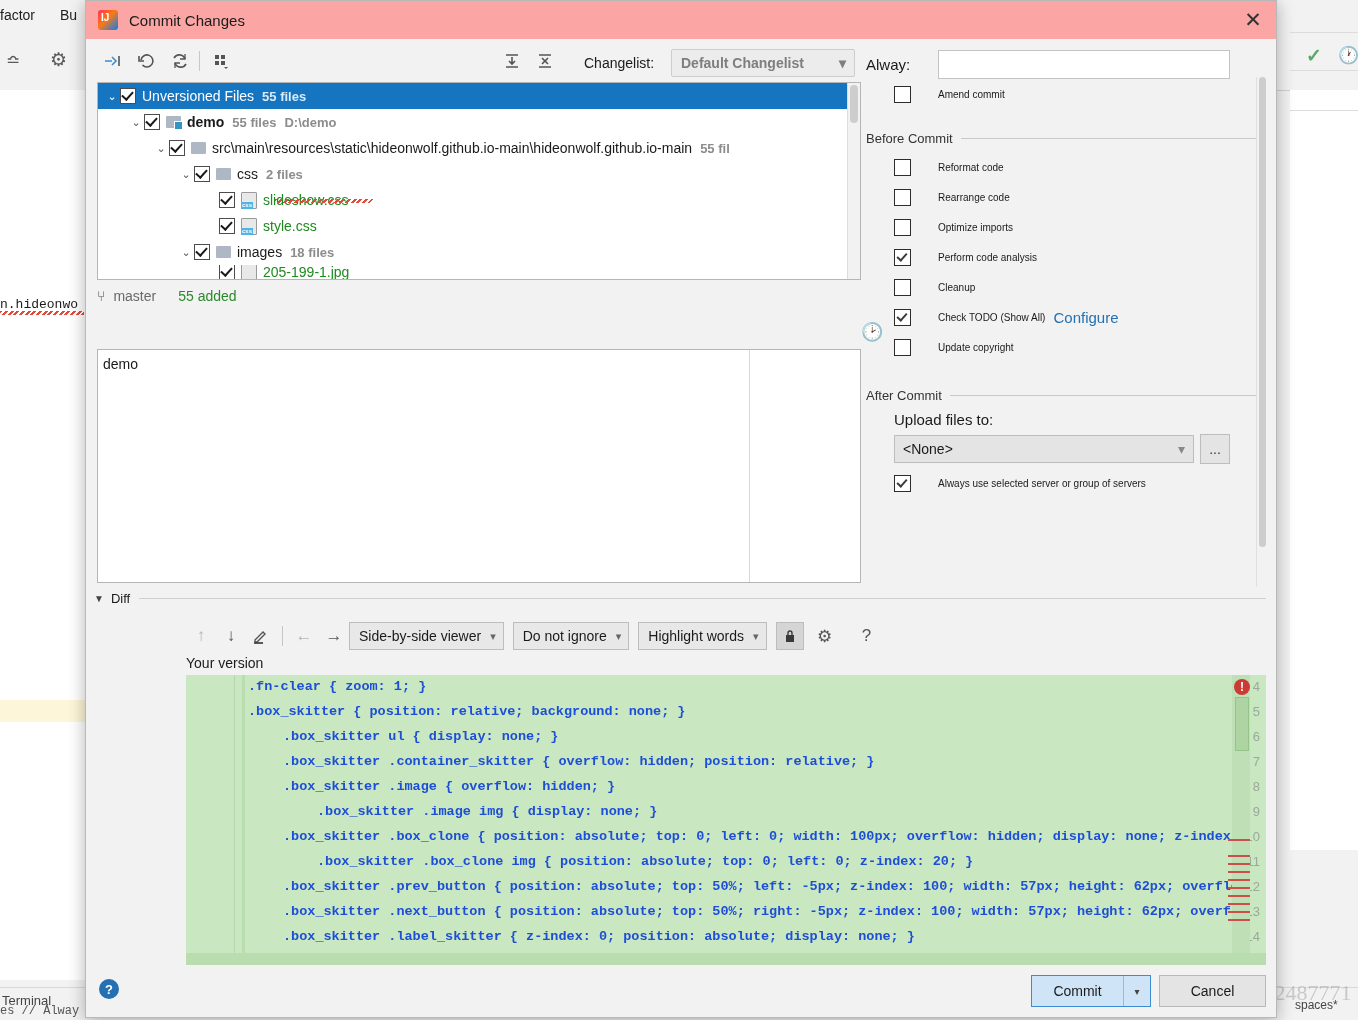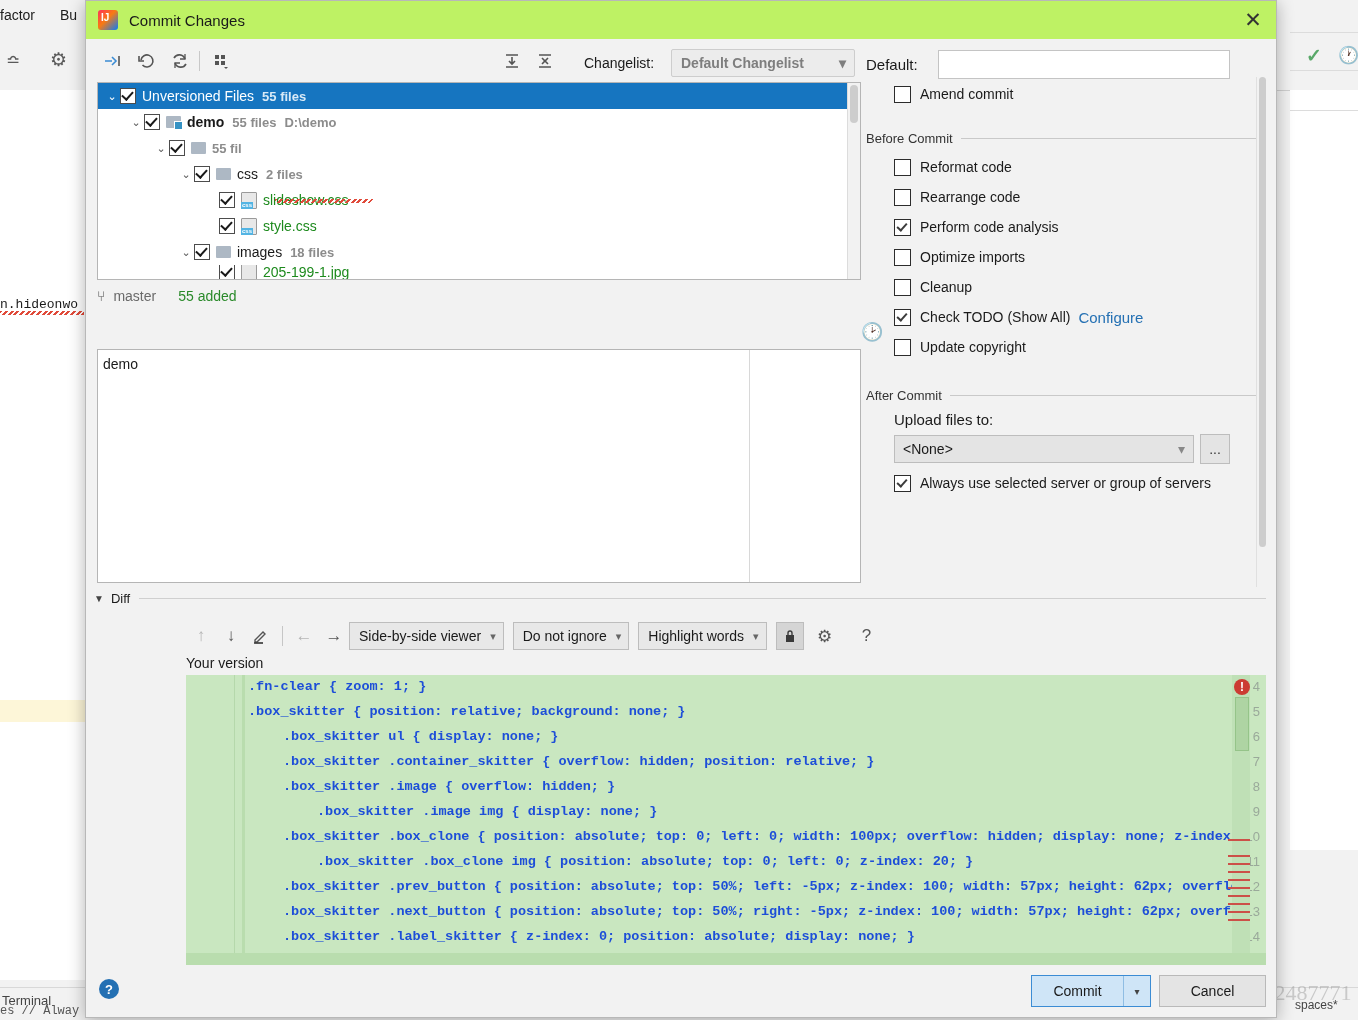--- a/index.html
+++ b/index.html
@@ -69,21 +69,21 @@
   }
 
   
   .dialog {
     position: absolute; left: 85px; top: 0; width: 1190px; height: 1016px;
     background: #f2f2f2; border: 1px solid #b8b8b8;
     box-shadow: 0 3px 16px rgba(0,0,0,0.30);
     overflow: hidden;
   }
   .titlebar {
-    position: relative; height: 38px; background: #bef264;
+    position: relative; height: 38px; background: #fca5a5;
     display: flex; align-items: center;
   }
   .app-icon {
     width: 20px; height: 20px; margin-left: 12px; margin-right: 11px;
     border-radius: 3px; position: relative; flex: none;
     background: linear-gradient(135deg, #fe315d 0%, #f97a12 45%, #087cfa 100%);
   }
   .app-icon::after {
     content: "IJ"; position: absolute; left: 3px; top: 2px;
     font-size: 10px; font-weight: bold; color: #fff; font-family: "Liberation Sans", sans-serif;
@@ -210,21 +210,21 @@
     width: 290px; height: 27px; background: #ffffff; border: 1px solid #c4c4c4;
   }
   .ck {
     width: 15px; height: 15px; border: 1px solid #2c2c2c; background: #fff;
     position: relative; flex: none; margin-right: 9px; cursor: pointer;
   }
   .ck.checked::after {
     content: ""; position: absolute; left: 4px; top: 1px; width: 4px; height: 8px;
     border: solid #3c3c3c; border-width: 0 2px 2px 0; transform: rotate(42deg);
   }
-  .ck-label { font-size: 14px; color: #1a1a1a; }
+  .ck-label { font-size: 10px; color: #1a1a1a; margin-left: 18px; }
   .section-head { display: flex; align-items: center; margin-top: 14px; margin-bottom: 6px; }
   .section-head .t { font-size: 13px; color: #333; padding-right: 8px; }
   .section-head .l { flex: 1; height: 1px; background: #c9c9c9; }
   .indent { margin-left: 28px; }
   .link { color: #2470b3; font-size: 15px; margin-left: 8px; cursor: pointer; }
   .upload-label { font-size: 15px; margin-left: 28px; margin-top: 8px; }
   .upload-row { display: flex; align-items: center; margin-left: 28px; margin-top: 6px; }
   .upload-combo {
     width: 298px; height: 26px; background: #e4e4e4; border: 1px solid #bdbdbd;
     display: flex; align-items: center; position: relative; cursor: pointer;
@@ -433,20 +433,21 @@
         <span class="cbox checked"></span>
         <span class="folder-icon module"></span>
         <span class="node-name bold">demo</span>
         <span class="node-meta">55 files</span>
         <span class="node-meta">D:\demo</span>
       </div>
       <div class="tree-row" style="padding-left:55px;">
         <span class="twisty">⌄</span>
         <span class="cbox checked"></span>
         <span class="folder-icon"></span>
+        <span class="node-name">src\main\resources\static\hideonwolf.github.io-main\hideonwolf.github.io-main</span>
         <span class="node-meta">55 fil</span>
       </div>
       <div class="tree-row" style="padding-left:80px;">
         <span class="twisty">⌄</span>
         <span class="cbox checked"></span>
         <span class="folder-icon"></span>
         <span class="node-name">css</span>
         <span class="node-meta">2 files</span>
       </div>
       <div class="tree-row" style="padding-left:121px;">
@@ -488,21 +489,21 @@
     </div>
 
     <div class="cm-clock">🕑</div>
     <div class="cm-box">
       <div class="cm-text">demo</div>
       <div class="cm-rightgut"></div>
     </div>
 
     <div class="opts">
       <div class="opt-row">
-        <span class="author-label">Default:</span>
+        <span class="author-label">Alway:</span>
         <span class="author-input" title=""></span>
       </div>
       <div class="opt-row" style="margin-left:28px;">
         <span class="ck"></span>
         <span class="ck-label">Amend commit</span>
       </div>
 
       <div class="section-head" style="margin-top:22px;">
         <span class="t">Before Commit</span>
         <span class="l"></span>
@@ -510,26 +511,26 @@
 
       <div class="opt-row indent">
         <span class="ck"></span>
         <span class="ck-label">Reformat code</span>
       </div>
       <div class="opt-row indent">
         <span class="ck"></span>
         <span class="ck-label">Rearrange code</span>
       </div>
       <div class="opt-row indent">
+        <span class="ck"></span>
+        <span class="ck-label">Optimize imports</span>
+      </div>
+      <div class="opt-row indent">
         <span class="ck checked"></span>
         <span class="ck-label">Perform code analysis</span>
-      </div>
-      <div class="opt-row indent">
-        <span class="ck"></span>
-        <span class="ck-label">Optimize imports</span>
       </div>
       <div class="opt-row indent">
         <span class="ck"></span>
         <span class="ck-label">Cleanup</span>
       </div>
       <div class="opt-row indent">
         <span class="ck checked"></span>
         <span class="ck-label">Check TODO (Show All)</span>
         <span class="link">Configure</span>
       </div>

